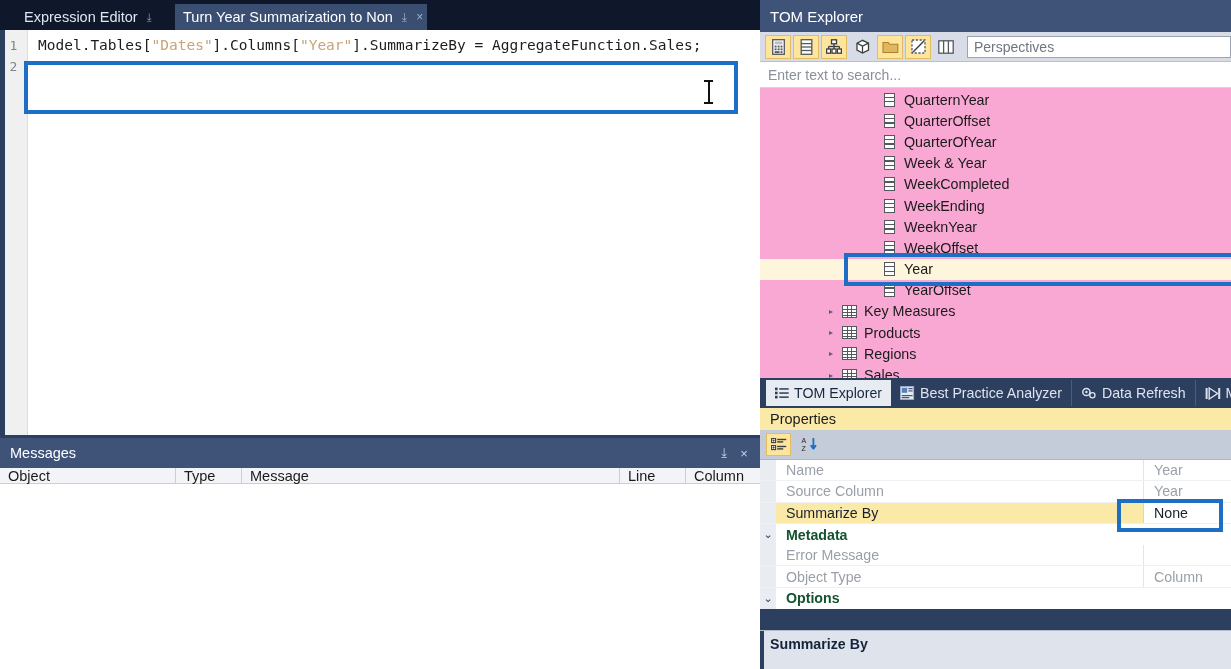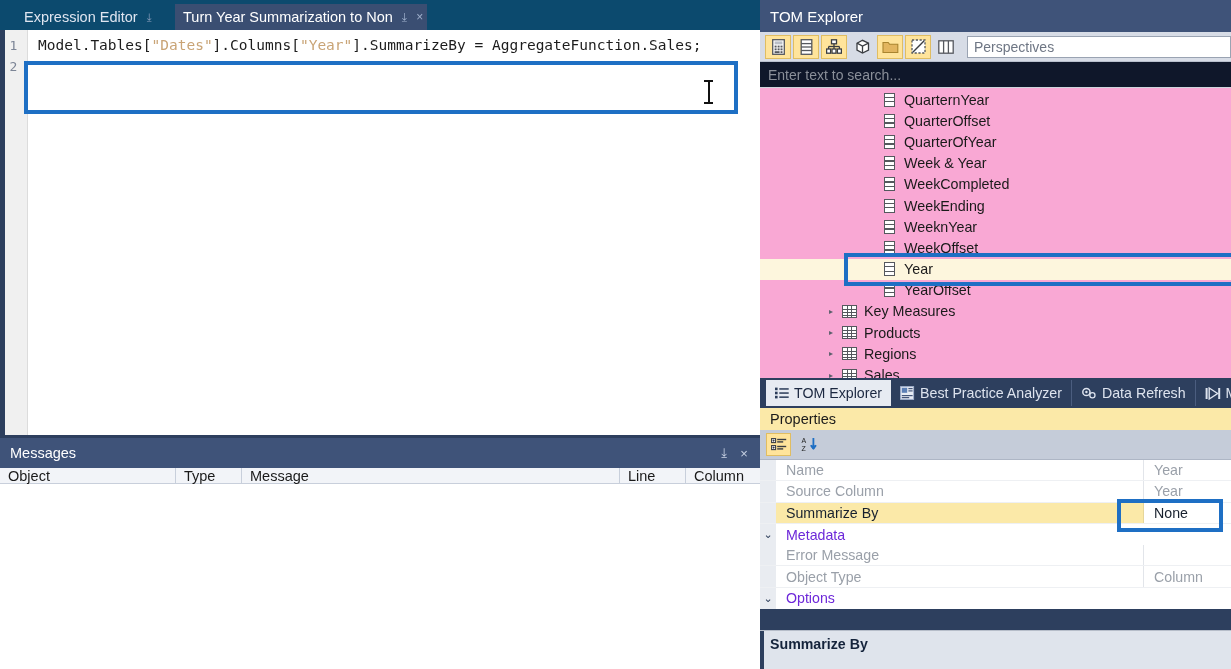--- a/index.html
+++ b/index.html
@@ -13,21 +13,21 @@
 
   
   #left-pane {
     position: absolute; left: 0; top: 0; width: 760px; height: 669px;
     background: #2d3f5e;
   }
 
   
   #tabstrip {
     position: absolute; left: 0; top: 0; width: 900px; height: 30px;
-    background: #0c4a6e;
+    background: #0f172a;
   }
   .tab {
     position: absolute; top: 4px; height: 26px;
     color: #e9edf5; font-size: 14.5px;
     display: flex; align-items: center; padding: 0 8px;
     white-space: nowrap;
   }
   .tab.inactive { left: 16px; color: #dfe5f0; }
   .tab.active {
     left: 175px; background: #3a4e72; color: #ffffff;
@@ -131,21 +131,21 @@
     border: 1px solid transparent;
   }
   .tbtn.on { background: #ffe49b; border: 1px solid #e0bd62; }
   #persp-box {
     flex: 1; height: 22px; margin-left: 6px; margin-right: 0;
     background: #ffffff; border: 1px solid #9aa3b2;
     display: flex; align-items: center; padding-left: 6px;
     font-size: 14px; color: #6e7684;
   }
   #tom-search {
-    height: 26px; background: #0f172a; border-bottom: 1px solid #cfd4dd;
+    height: 26px; background: #ffffff; border-bottom: 1px solid #cfd4dd;
     display: flex; align-items: center; padding-left: 8px;
     font-size: 14px; color: #8a8f99;
   }
   #tom-tree {
     height: 290px; background: #f9a8d4; overflow: hidden; position: relative;
     padding-top: 1px;
   }
   .tnode {
     height: 21.2px; display: flex; align-items: center;
     font-size: 14.3px; color: #1a1a1a; white-space: nowrap;
@@ -226,21 +226,21 @@
     height: 100%; display: flex; align-items: center;
     border-right: 1px solid #e2e5ea;
   }
   .prow .pval {
     flex: 1; padding-left: 10px; color: #9aa0a9;
     height: 100%; display: flex; align-items: center;
   }
   .prow.cat {
     background: #ffffff; border-bottom: none;
   }
-  .prow.cat .pname { color: #6d28d9; font-weight: normal; width: 368px; border-right: none; }
+  .prow.cat .pname { color: #14532d; font-weight: bold; width: 368px; border-right: none; }
   .prow.cat .chev {
     width: 16px; text-align: center; color: #2b3c59; font-size: 11px;
     background: #e9ecf1; height: 100%; display: flex; align-items: center; justify-content: center;
   }
   .prow.hl { background: #fbe9a8; }
   .prow.hl .pname { color: #17202e; border-right: 1px solid #e6d69a; }
   .prow.hl .gutter { background: #e9ecf1; }
   .prow.hl .pval { background: #ffffff; color: #17202e; }
 
   #props-annot {

